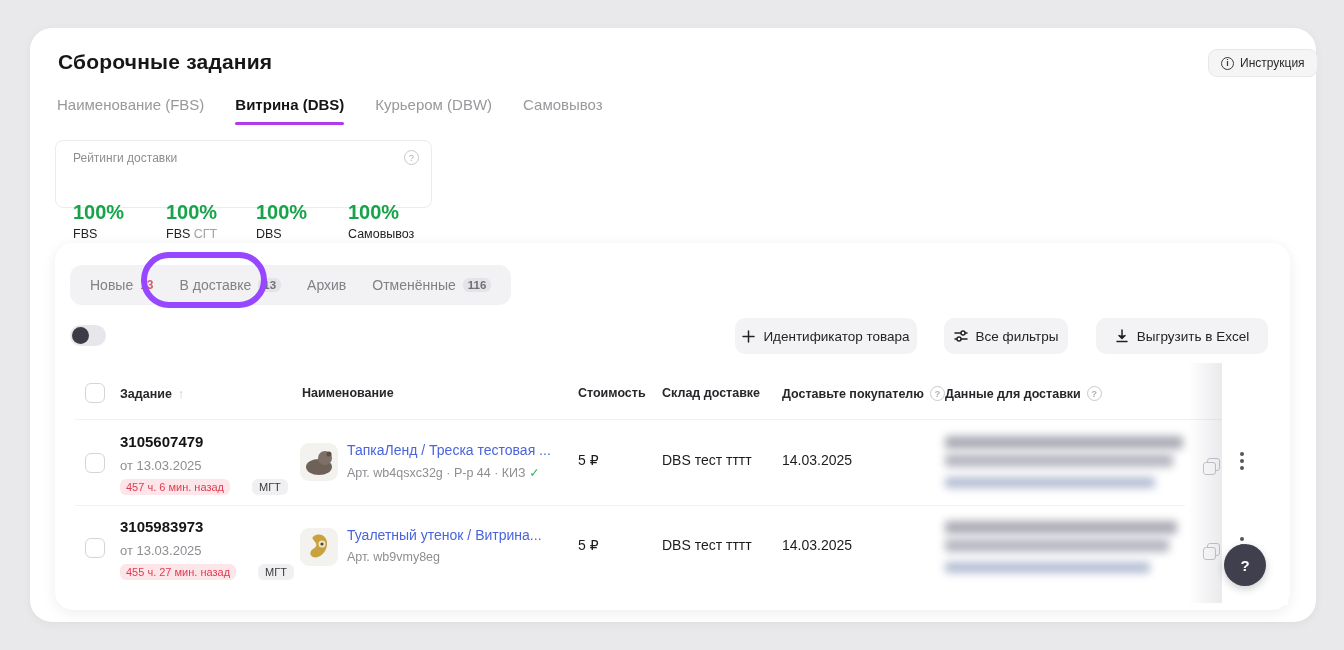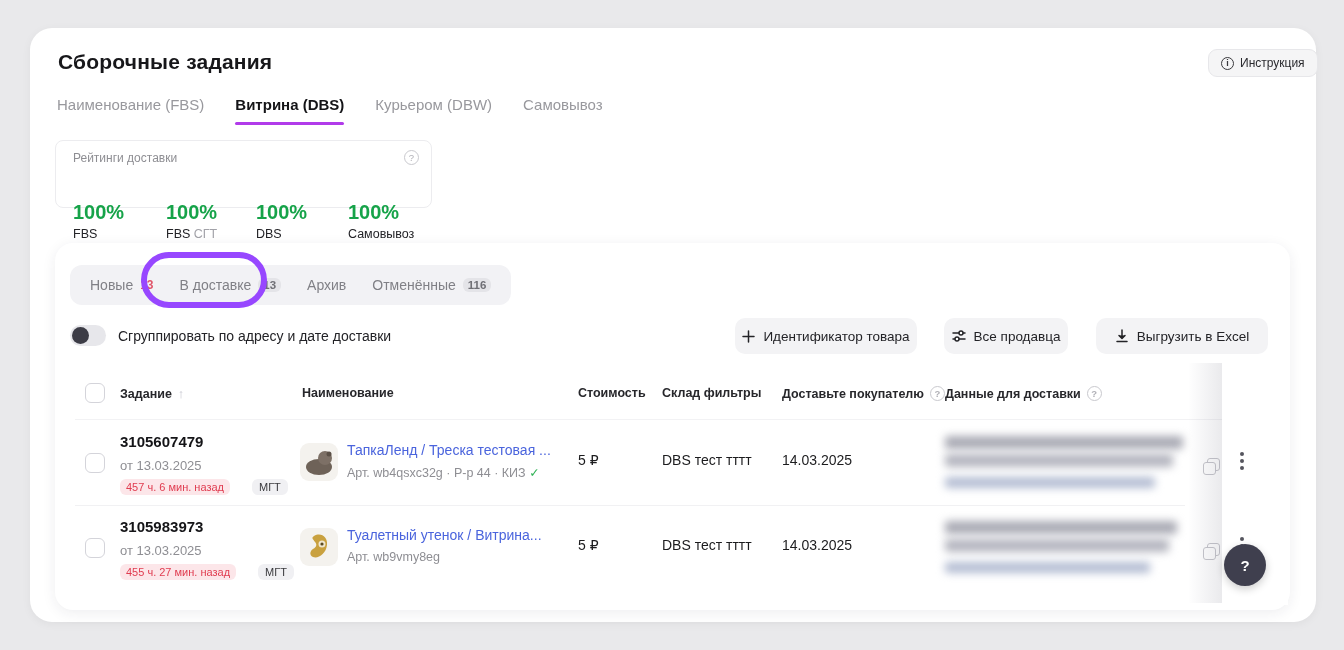--- a/index.html
+++ b/index.html
@@ -141,36 +141,35 @@
           <span class="cnt-pill">116</span>
         </div>
       </div>
 
       <div class="abs annotation"></div>
 
       <div class="abs toggle-row">
         <div class="toggle">
             <span class="knob"></span>
           </div>
-        <span class="toggle-label">Сгруппировать по адресу и дате доставки</span>
       </div>
 
       <div class="abs tool-btn" style="left:680px; width:182px;">
         <svg width="13" height="13" viewBox="0 0 13 13">
             <path d="M6.5 1v11M1 6.5h11" stroke="#232327" stroke-width="1.5" stroke-linecap="round"></path>
           </svg>
         <span>Идентификатор товара</span>
       </div>
       <div class="abs tool-btn" style="left:889px; width:124px;">
         <svg width="14" height="14" viewBox="0 0 14 14">
           <path d="M1 4h12M1 10h12" stroke="#232327" stroke-width="1.5" stroke-linecap="round"></path>
           <circle cx="9" cy="4" r="2" fill="#fff" stroke="#232327" stroke-width="1.5"></circle>
           <circle cx="5" cy="10" r="2" fill="#fff" stroke="#232327" stroke-width="1.5"></circle>
         </svg>
-        <span>Все продавца</span>
+        <span>Все фильтры</span>
       </div>
       <div class="abs tool-btn" style="left:1041px; width:172px;">
         <svg width="14" height="14" viewBox="0 0 14 14">
           <path d="M7 1v8M4 6.5L7 9.5 10 6.5" stroke="#232327" stroke-width="1.5" stroke-linecap="round" stroke-linejoin="round"></path>
           <path d="M2 12.5h10" stroke="#232327" stroke-width="1.5" stroke-linecap="round"></path>
         </svg>
         <span>Выгрузить в Excel</span>
       </div>
 
       <div class="abs checkbox" style="left:30px; top:140px;"></div>
@@ -178,21 +177,21 @@
         <span>Задание</span>
         <span class="sort-ic">↑</span>
       </div>
       <div class="abs thead-lbl" style="left:247px; top:143px;">
           <span>Наименование</span>
         </div>
       <div class="abs thead-lbl" style="left:523px; top:143px;">
           <span>Стоимость</span>
         </div>
       <div class="abs thead-lbl" style="left:607px; top:143px;">
-          <span>Склад фильтры</span>
+          <span>Склад доставке</span>
         </div>
       <div class="abs thead-lbl" style="left:727px; top:143px;">
         <span>Доставьте покупателю</span>
         <span class="help-dot">?</span>
       </div>
       <div class="abs thead-lbl" style="left:890px; top:143px;">
         <span>Данные для доставки</span>
         <span class="help-dot">?</span>
       </div>
       <div class="abs hdr-divider" style="top:176px;"></div>

